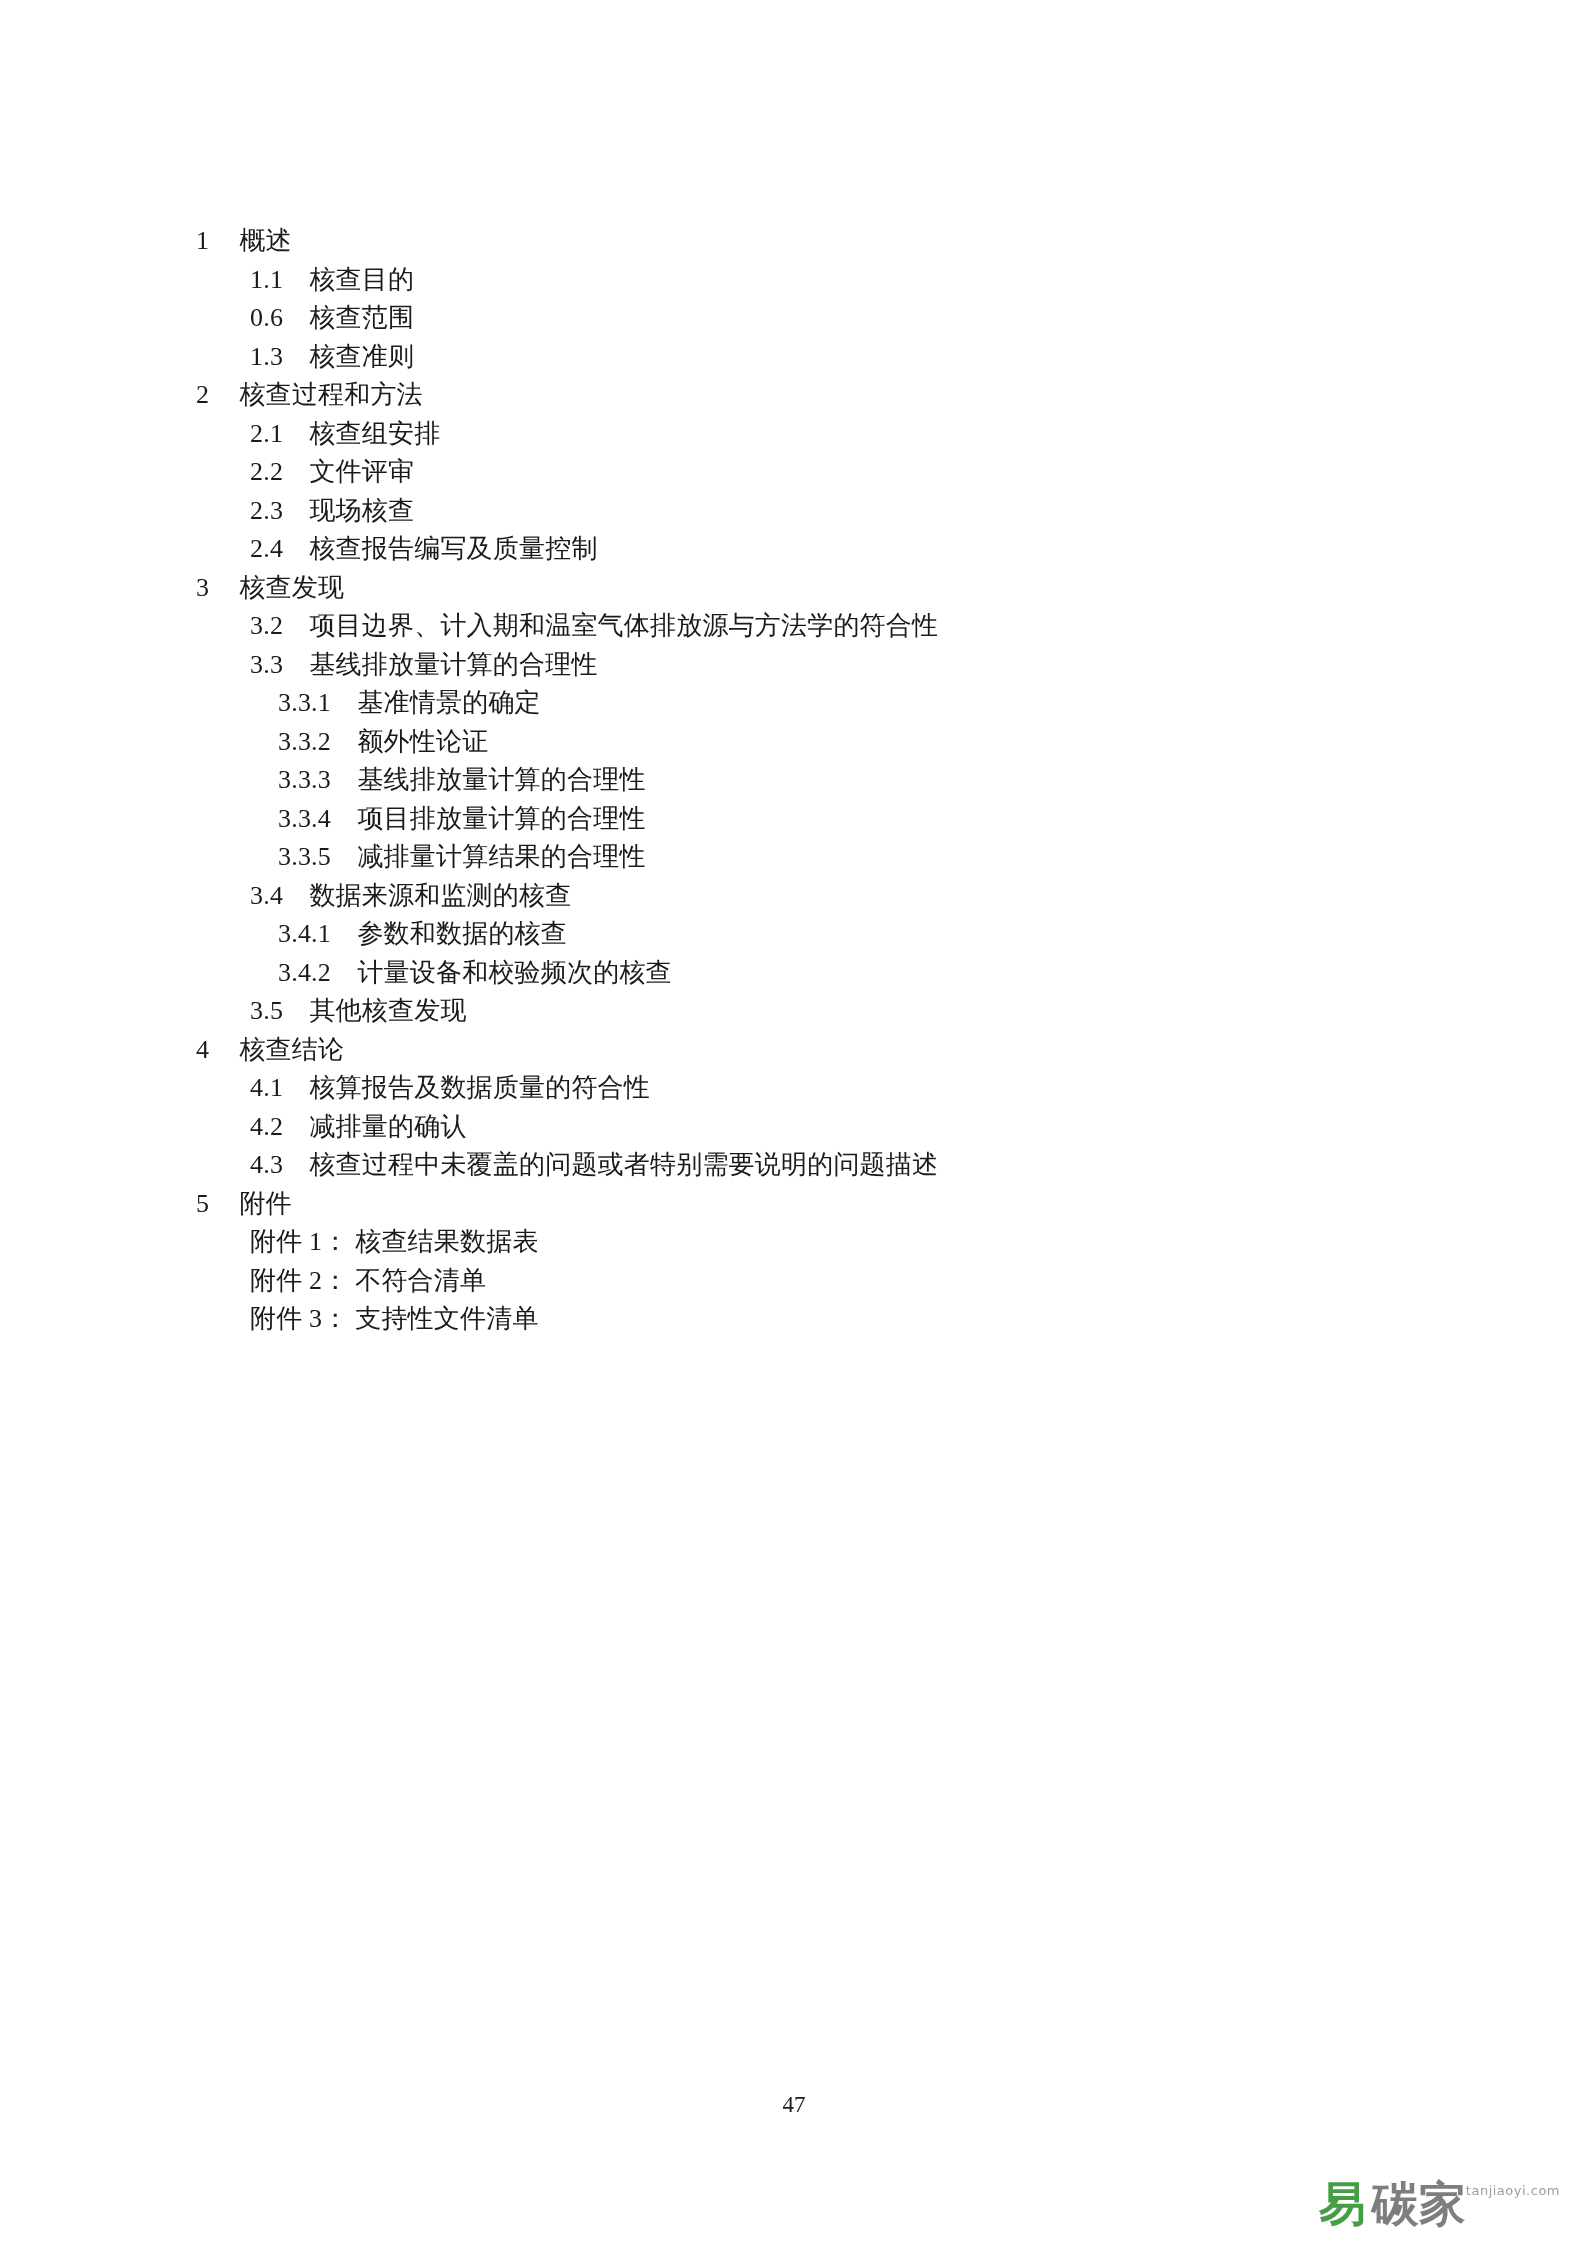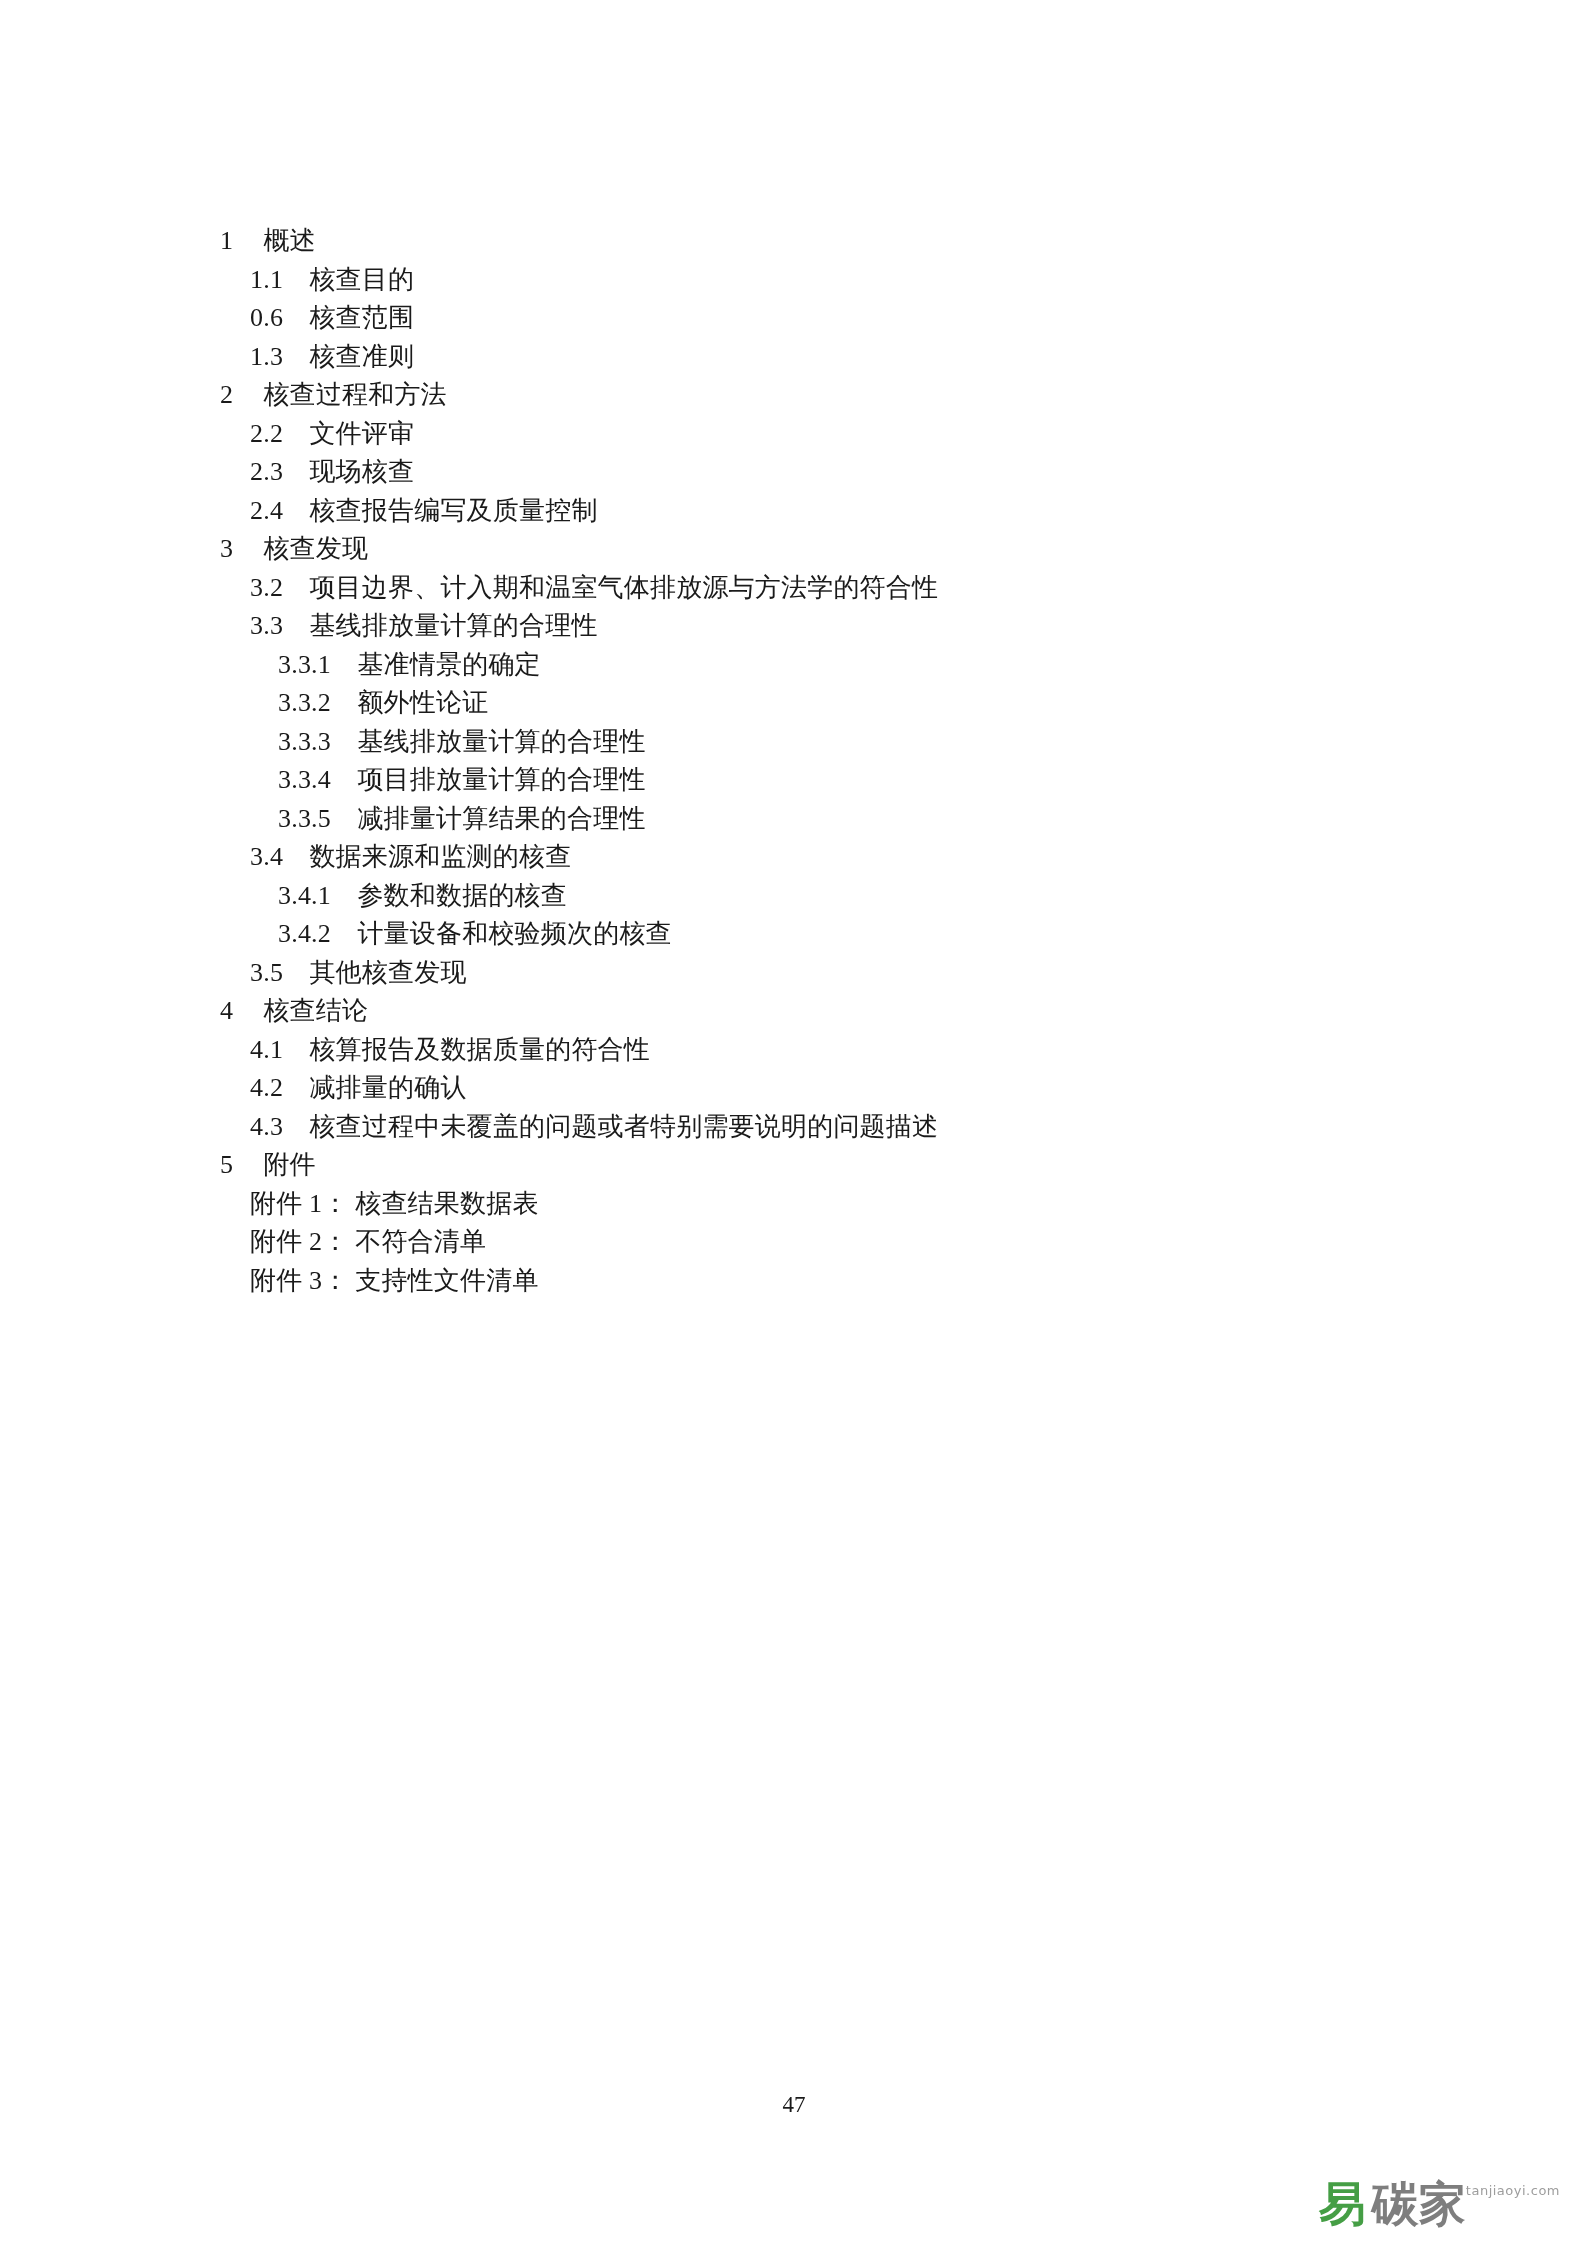--- a/index.html
+++ b/index.html
@@ -23,21 +23,21 @@
     left: 196px;
     top: 222px;
     width: 1180px;
   }
   .toc-line {
     font-size: 26px;
     line-height: 38.5px;
     white-space: pre;
     letter-spacing: 0.2px;
   }
-  .lvl1 { padding-left: 0px; margin-left: 24px; }
+  .lvl1 { padding-left: 0px; }
   .lvl2 { padding-left: 54px; }
   .lvl3 { padding-left: 82px; }
   .lvl-app { padding-left: 54px; }
 
   .num {
     display: inline-block;
   }
   .num-1 { min-width: 30px; }
   .num-2 { min-width: 46px; }
   .num-3 { min-width: 66px; }
@@ -93,20 +93,21 @@
 <body>
 
 <div class="page">
 
   <div class="toc" id="toc">
       <div class="toc-line lvl1"><span class="num num-1">1</span>  <span>概述</span></div>
       <div class="toc-line lvl2"><span class="num num-2">1.1</span>  <span>核查目的</span></div>
       <div class="toc-line lvl2"><span class="num num-2">0.6</span>  <span>核查范围</span></div>
       <div class="toc-line lvl2"><span class="num num-2">1.3</span>  <span>核查准则</span></div>
       <div class="toc-line lvl1"><span class="num num-1">2</span>  <span>核查过程和方法</span></div>
+      <div class="toc-line lvl2"><span class="num num-2">2.1</span>  <span>核查组安排</span></div>
       <div class="toc-line lvl2"><span class="num num-2">2.2</span>  <span>文件评审</span></div>
       <div class="toc-line lvl2"><span class="num num-2">2.3</span>  <span>现场核查</span></div>
       <div class="toc-line lvl2"><span class="num num-2">2.4</span>  <span>核查报告编写及质量控制</span></div>
       <div class="toc-line lvl1"><span class="num num-1">3</span>  <span>核查发现</span></div>
       <div class="toc-line lvl2"><span class="num num-2">3.2</span>  <span>项目边界、计入期和温室气体排放源与方法学的符合性</span></div>
       <div class="toc-line lvl2"><span class="num num-2">3.3</span>  <span>基线排放量计算的合理性</span></div>
       <div class="toc-line lvl3"><span class="num num-3">3.3.1</span>  <span>基准情景的确定</span></div>
       <div class="toc-line lvl3"><span class="num num-3">3.3.2</span>  <span>额外性论证</span></div>
       <div class="toc-line lvl3"><span class="num num-3">3.3.3</span>  <span>基线排放量计算的合理性</span></div>
       <div class="toc-line lvl3"><span class="num num-3">3.3.4</span>  <span>项目排放量计算的合理性</span></div>

